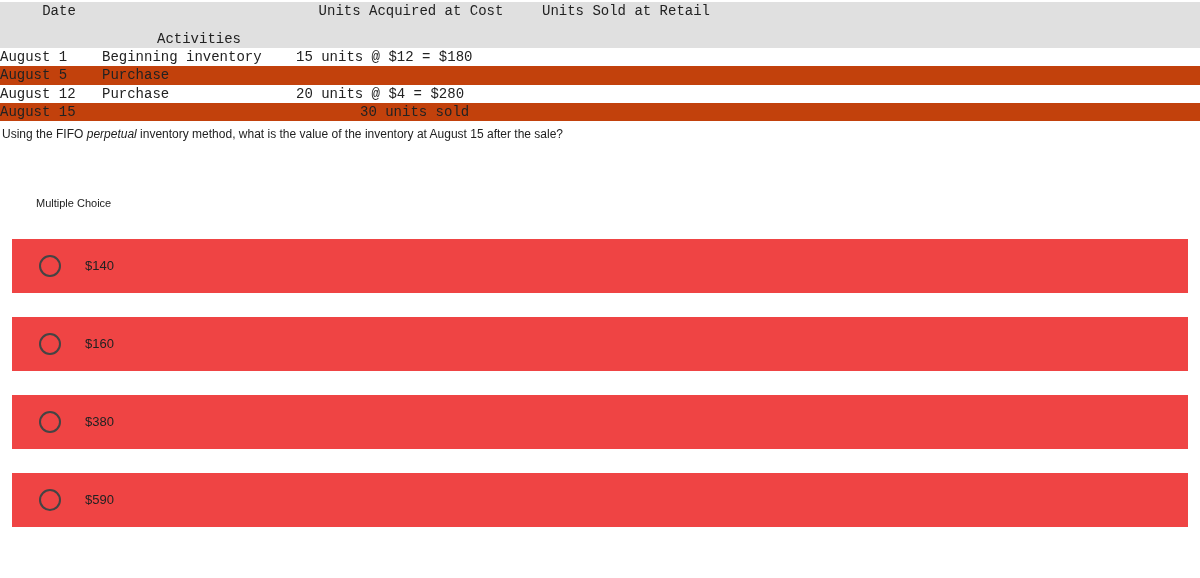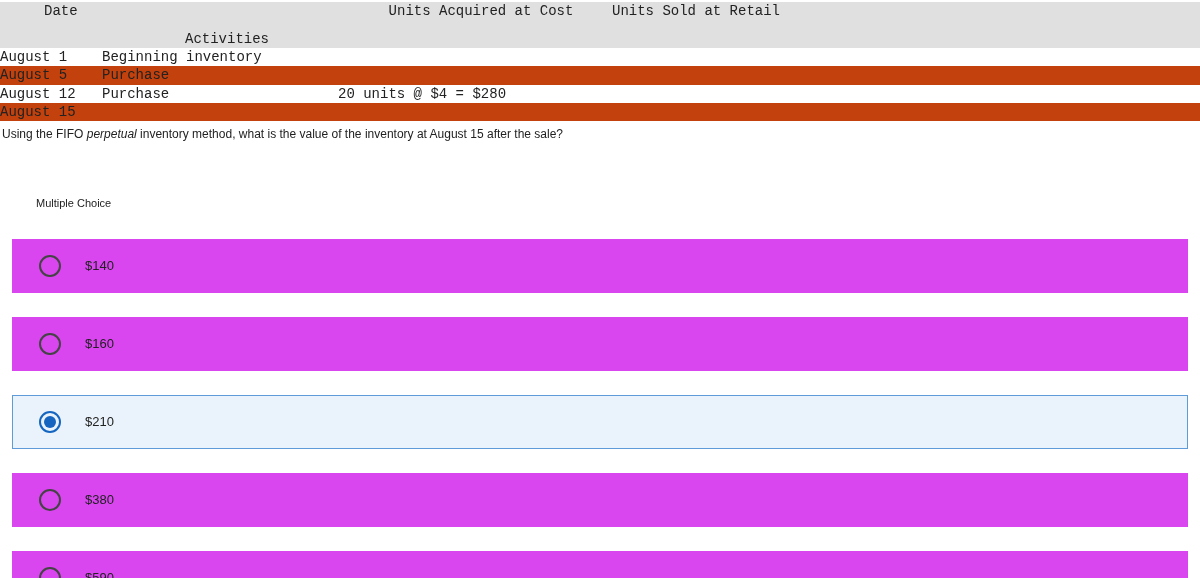--- a/index.html
+++ b/index.html
@@ -15,44 +15,44 @@
       font-size: 14px;
       line-height: 1.3;
       margin: 2px 0 6px 0;
     }
     .inv-row { display: flex; }
     .inv-row > div { white-space: pre; }
     .hdr { background: #e0e0e0; }
     .alt { background: #c2410c; }
     .col-date  { width: 102px; }
     .col-act   { width: 194px; }
-    .col-cost  { width: 230px; margin-left: 42px; }
+    .col-cost  { width: 230px; }
     .col-sold  { width: 200px; text-align: left; padding-left: 28px; }
-    .hdr .col-date { text-align: left; padding-left: 16px; margin-left: 28px; }
+    .hdr .col-date { text-align: center; padding-left: 16px; }
     .hdr .col-act  { text-align: center; margin-top: 28px; }
     .hdr .col-cost { text-align: center; }
     .hdr .col-sold { text-align: center; padding-left: 0; }
     .question {
       font-size: 12px;
       padding: 0 0 0 2px;
     }
     .question span.italic { font-style: italic; }
     .mc-label {
       font-size: 11px;
       margin: 56px 0 30px 36px;
     }
     .choices { margin: 0 12px 0 12px; }
     .choice {
       display: flex;
       align-items: center;
       height: 54px;
       padding-left: 26px;
       margin-bottom: 24px;
       border: 1px solid transparent;
-      background: #d946ef;
+      background: #ef4444;
     }
     .choice.selected {
       background: #eaf3fb;
       border: 1px solid #5f9bd8;
     }
     .radio {
       width: 22px;
       height: 22px;
       border: 2px solid #444;
       border-radius: 50%;
@@ -79,58 +79,56 @@
 <div class="inv-table">
   <div class="inv-row hdr">
     <div class="col-date">Date</div>
     <div class="col-act">Activities</div>
     <div class="col-cost">Units Acquired at Cost</div>
     <div class="col-sold">Units Sold at Retail</div>
   </div>
   <div class="inv-row">
     <div class="col-date">August 1</div>
     <div class="col-act">Beginning inventory</div>
+    <div class="col-cost">15 units @ $12 = $180</div>
     <div class="col-sold"></div>
   </div>
   <div class="inv-row alt">
     <div class="col-date">August 5</div>
     <div class="col-act">Purchase</div>
     <div class="col-sold"></div>
   </div>
   <div class="inv-row">
     <div class="col-date">August 12</div>
     <div class="col-act">Purchase</div>
     <div class="col-cost">20 units @ $4 = $280</div>
     <div class="col-sold"></div>
   </div>
   <div class="inv-row alt">
     <div class="col-date">August 15</div>
     <div class="col-cost"></div>
+    <div class="col-sold">30 units sold</div>
   </div>
 </div>
 
 <div class="question">
   <span>Using the FIFO </span><span class="italic">perpetual</span><span> inventory method, what is the value of the inventory at August 15 after the sale?</span>
 </div>
 
 <div class="mc-label">Multiple Choice</div>
 
 <div class="choices">
   <div class="choice">
     <div class="radio"></div>
     <div class="choice-label">$140</div>
   </div>
   <div class="choice">
     <div class="radio"></div>
     <div class="choice-label">$160</div>
   </div>
-  <div class="choice selected">
-    <div class="radio"></div>
-    <div class="choice-label">$210</div>
-  </div>
   <div class="choice">
     <div class="radio"></div>
     <div class="choice-label">$380</div>
   </div>
   <div class="choice">
     <div class="radio"></div>
     <div class="choice-label">$590</div>
   </div>
 </div>
 

